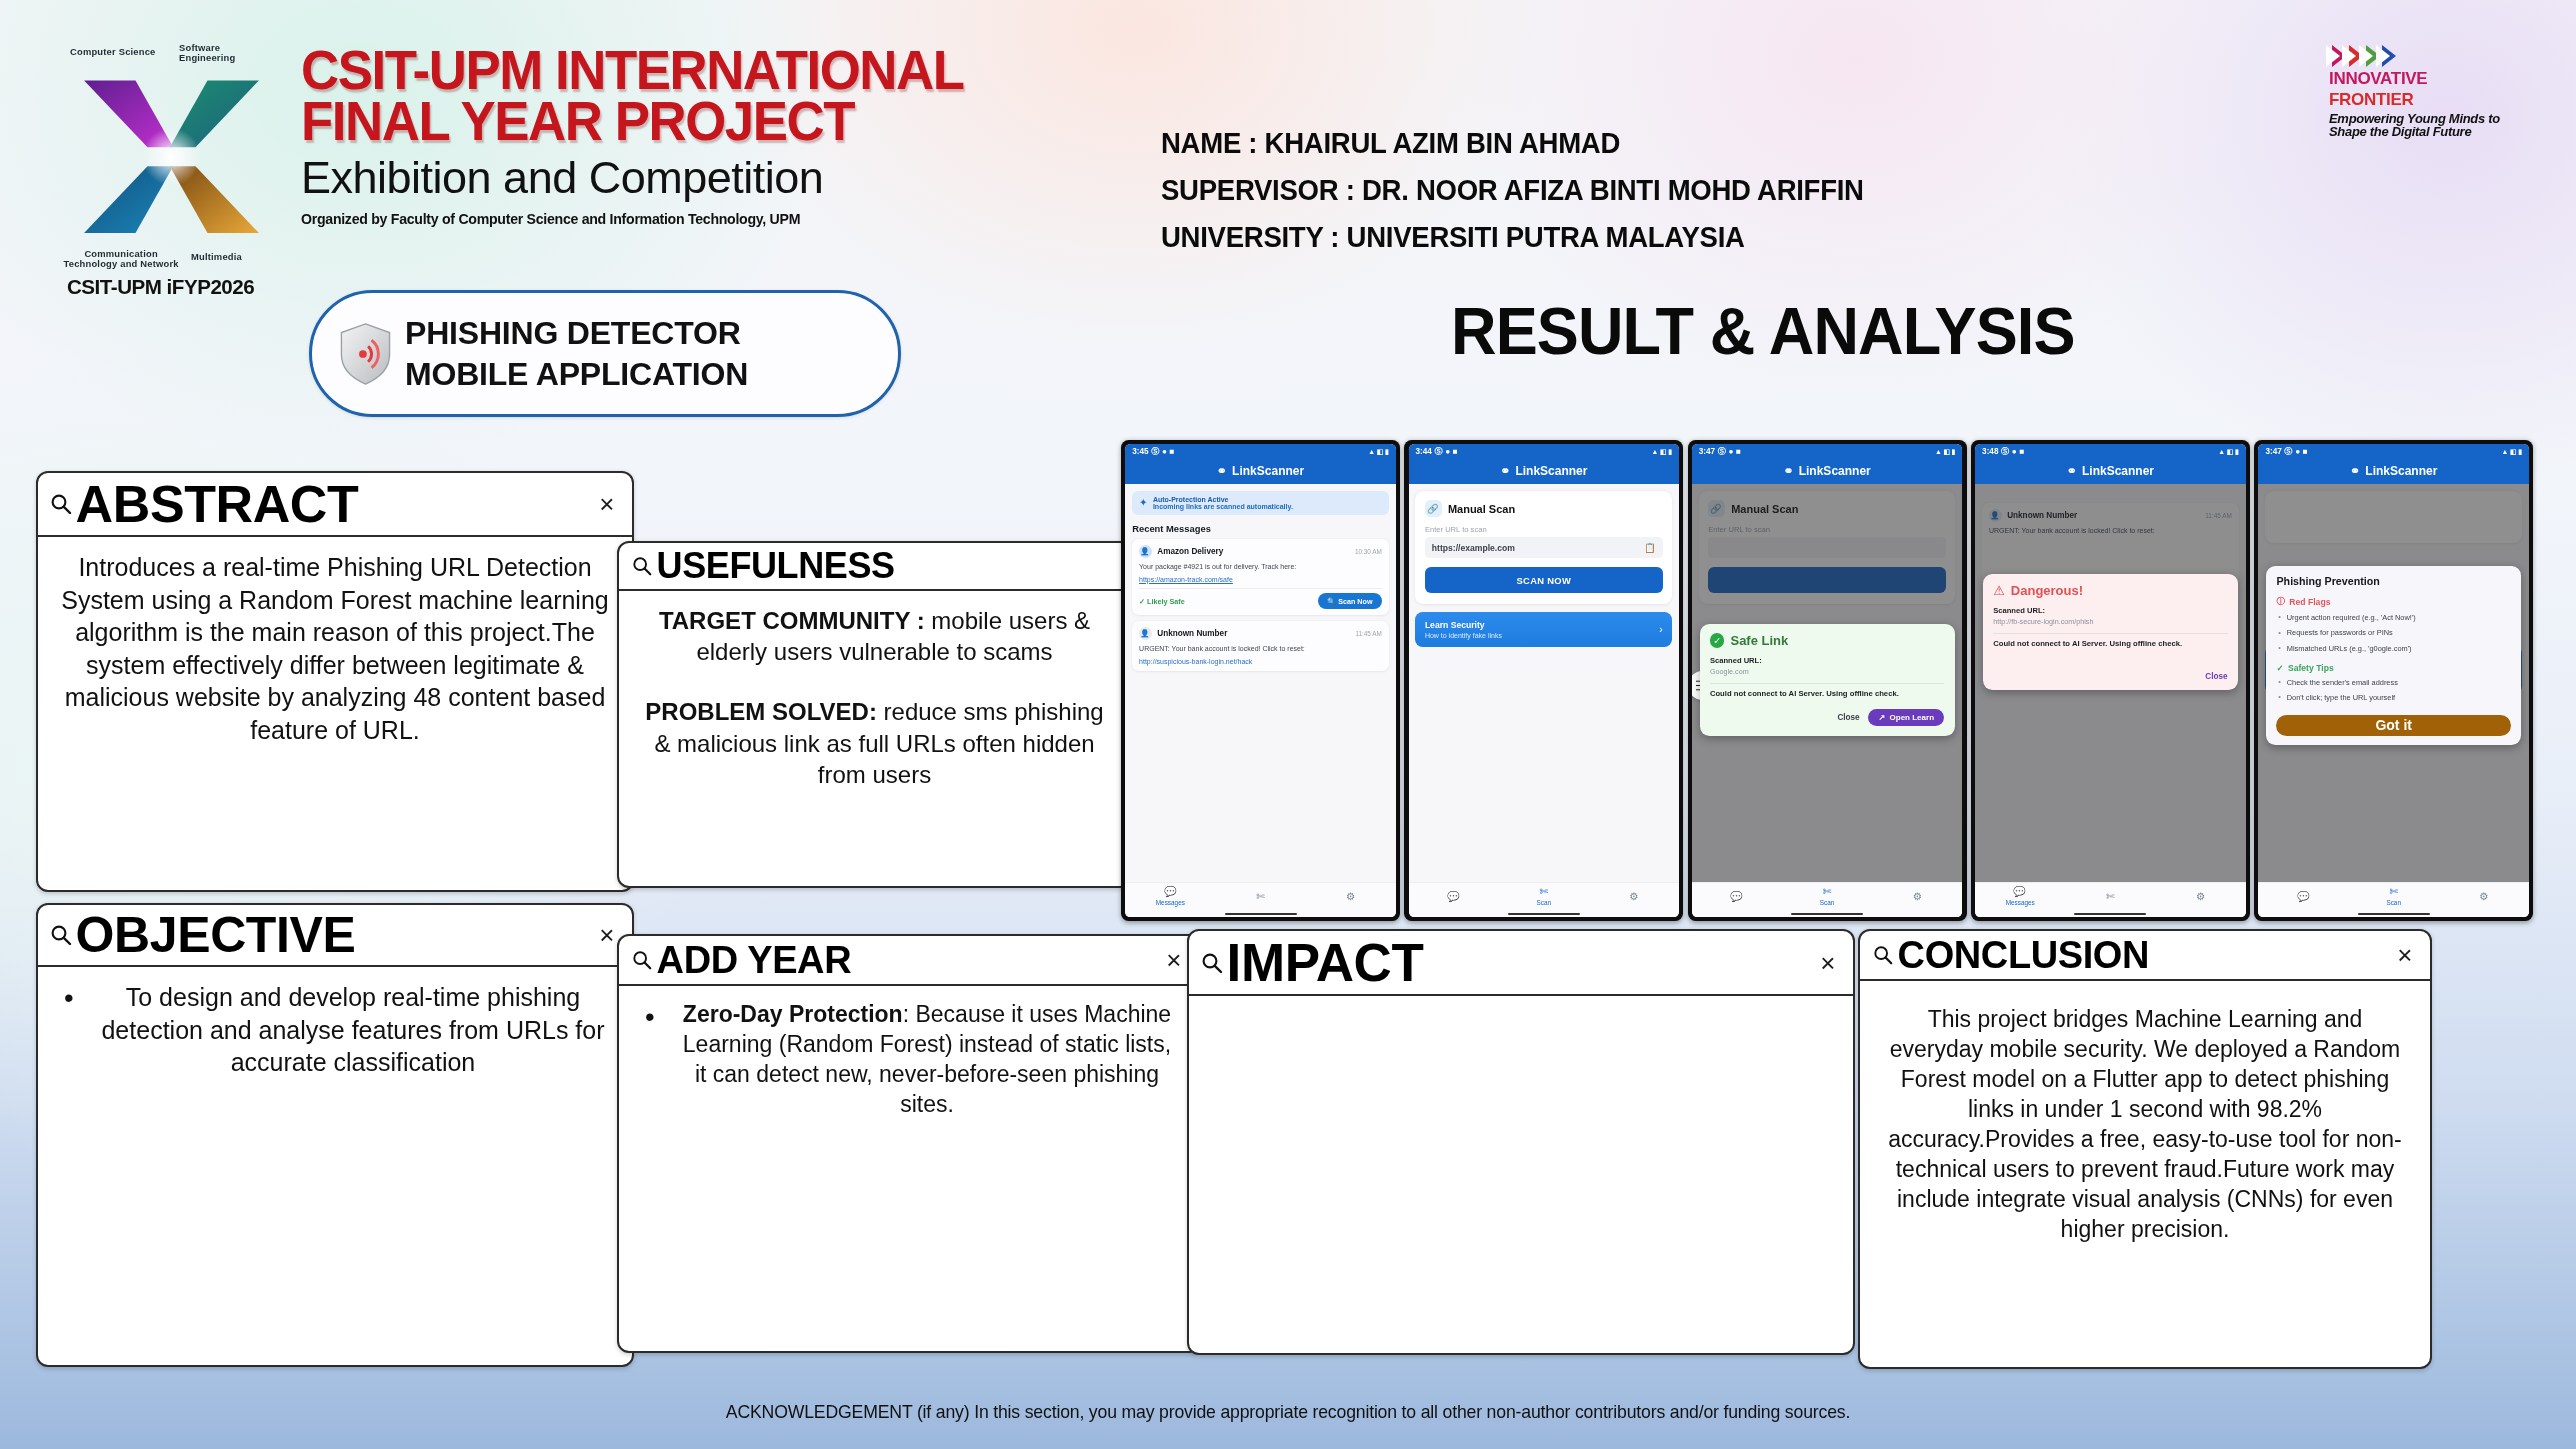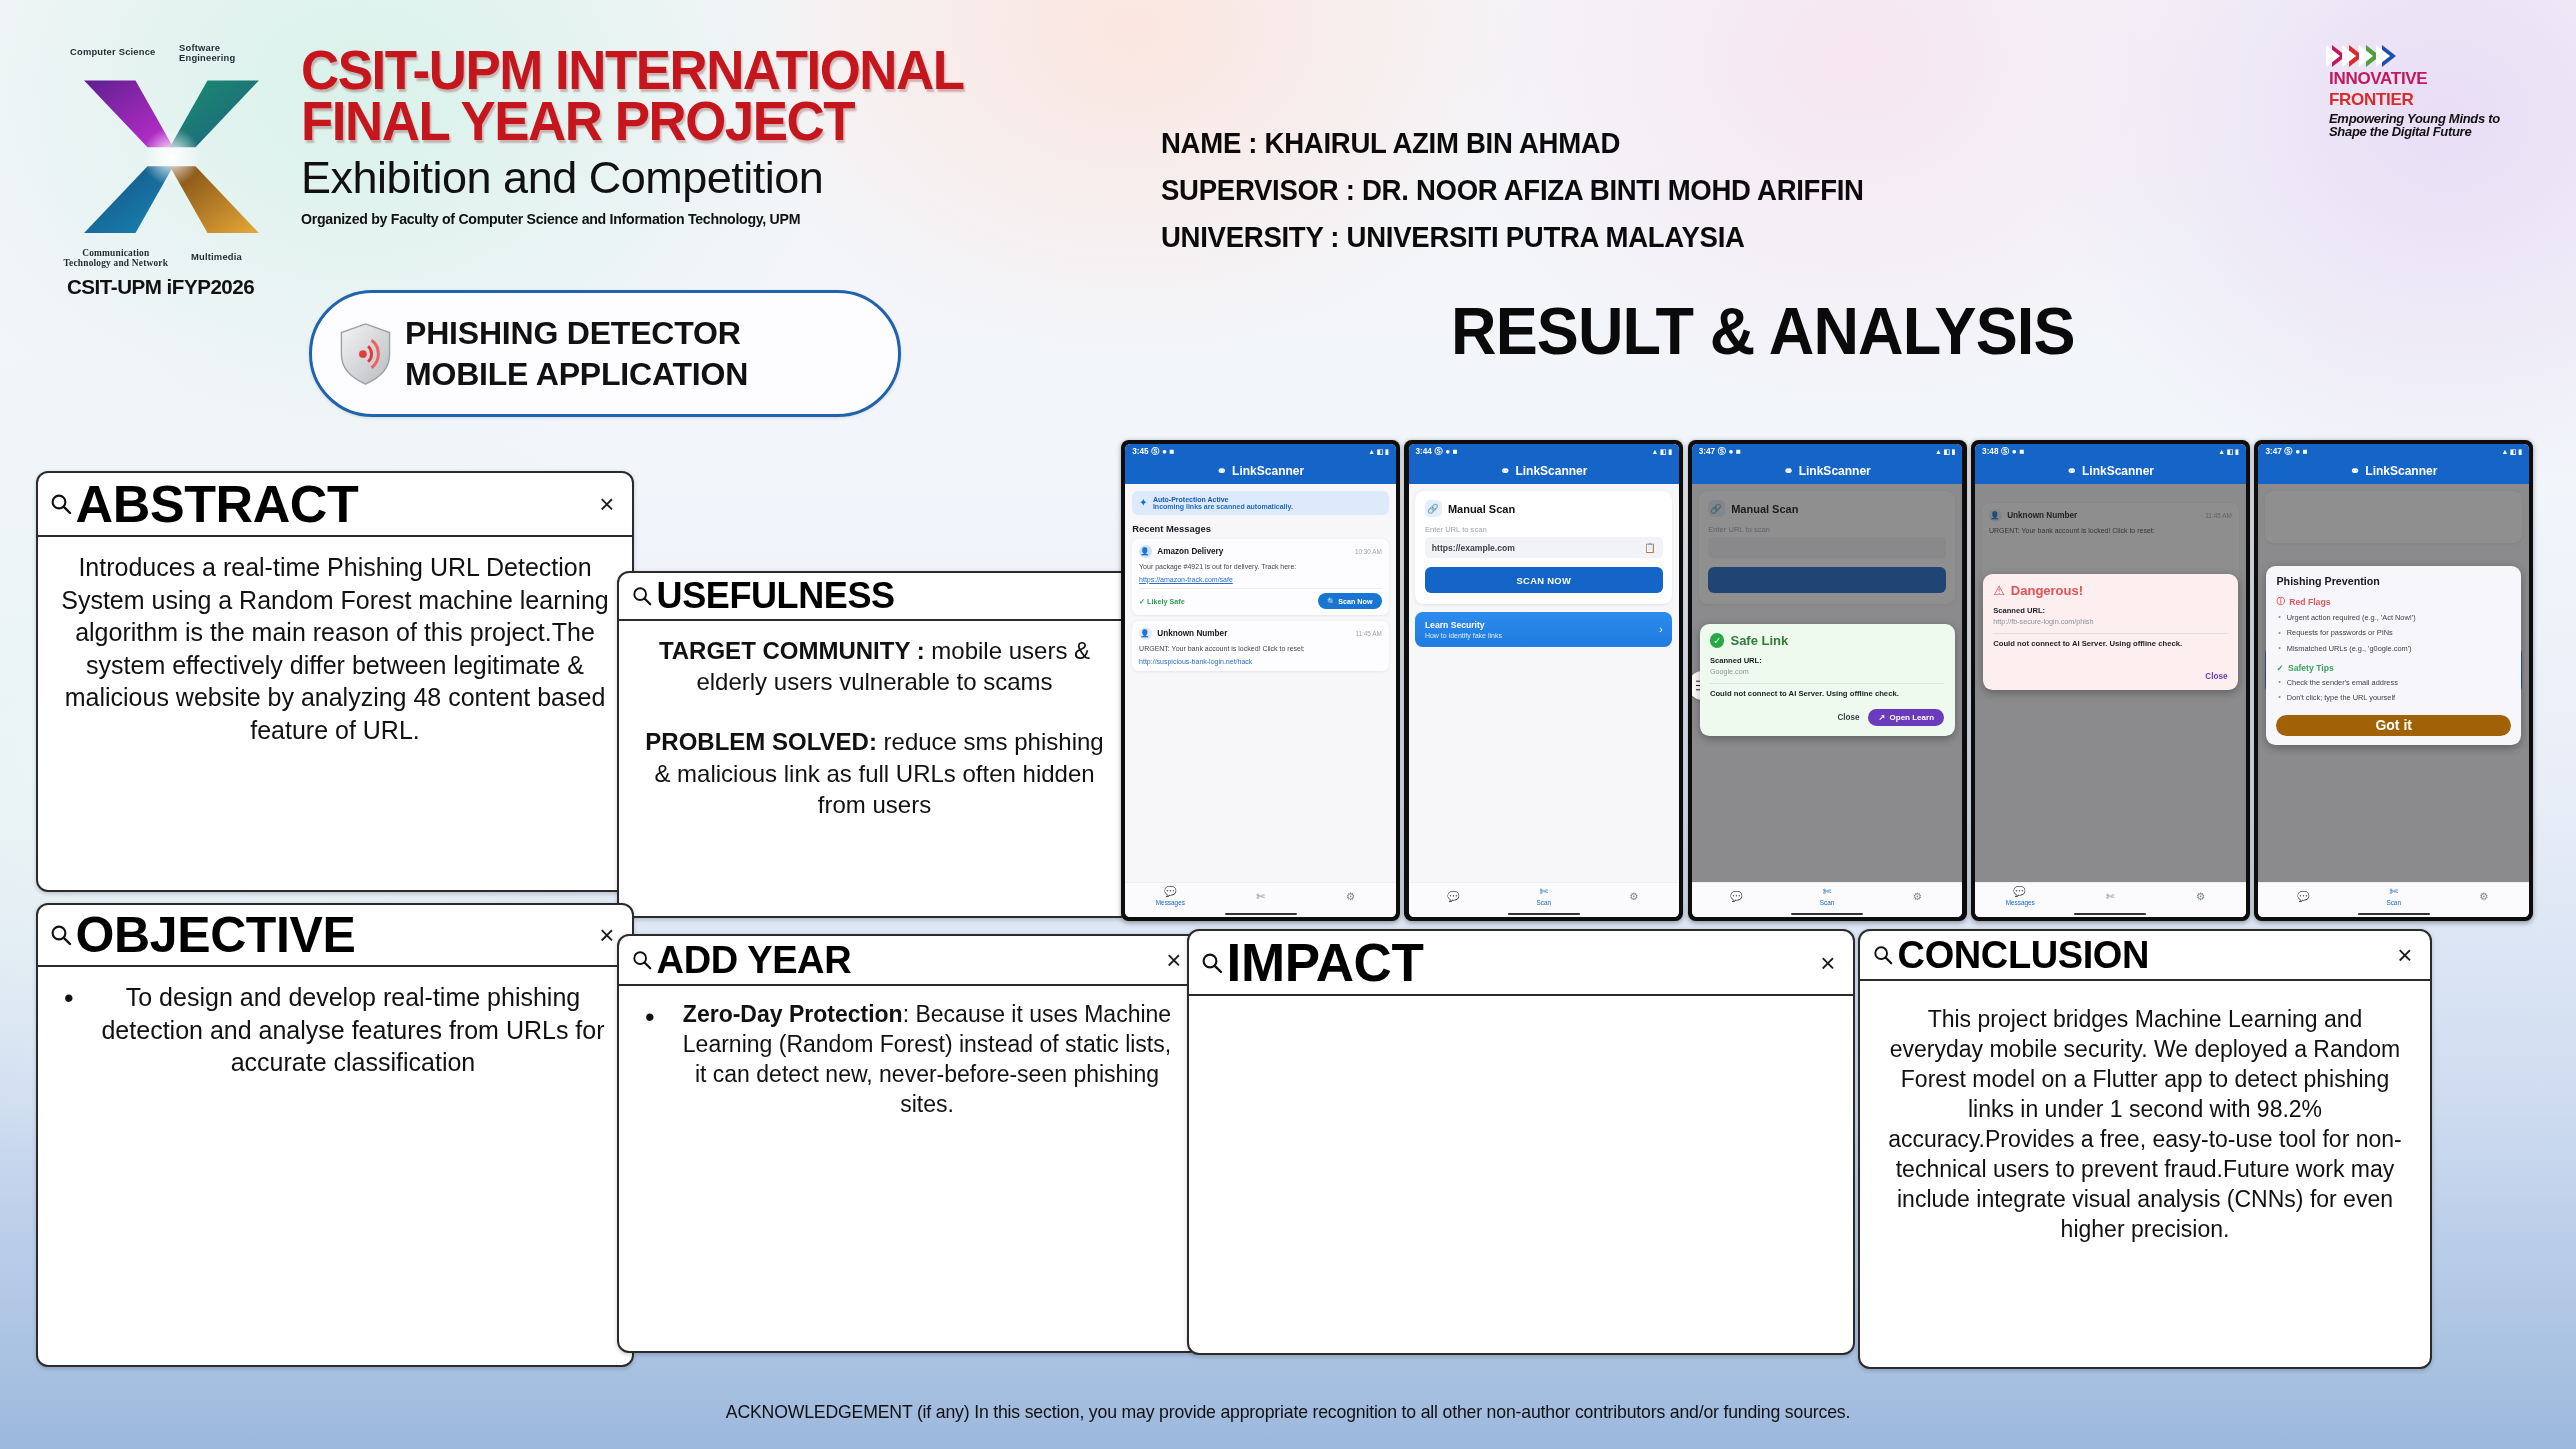--- a/index.html
+++ b/index.html
@@ -15,21 +15,21 @@
       radial-gradient(ellipse 945px 687px at 6% 52%, #eaf6f4 0%, rgba(234,246,244,0) 60%),
       linear-gradient(180deg, #f4f5f8 0%, #f2f5fa 34%, #e8eef8 55%, #cfdcf0 76%, #a9c2e2 94%, #9cb8dd 100%);
   }
 
   
   .hdr-logo { position:absolute; left:48px; top:24px; width:283px; height:249px; }
   .xmark { position:absolute; left:29px; top:41px; width:189px; height:180px; }
   .x-cap { position:absolute; font-size:9.4px; font-weight:700; color:#1f2a33; line-height:1.05; letter-spacing:0.2px; }
   .x-cap.cs { left:22px; top:23px; }
   .x-cap.se { left:131px; top:19px; }
-  .x-cap.ct { left:15.5px; top:225px; text-align:center;font-family:Liberation Serif, serif;}
+  .x-cap.ct { left:15.5px; top:225px; text-align:center;}
   .x-cap.mm { left:143px; top:228px; }
   .ifyp { position:absolute; left:19px; top:251px; font-size:20.6px; font-weight:900; letter-spacing:-0.5px; color:#111; }
 
   .hdr-title { position:absolute; left:301px; top:45px; width:824px; }
   .ht1, .ht2 {
     font-family:"Liberation Sans", sans-serif;
     font-weight:900; font-size:55px; line-height:0.93; color:#c4161c;
     letter-spacing:-1.5px; transform: scaleX(0.96); transform-origin:left center;
     text-shadow: 1.7px 2.6px 1.7px rgba(120,20,20,.28);
   }
@@ -69,21 +69,21 @@
   .card-bd p { font-size:25px; line-height:1.3; color:#111; text-align:center; }
   .bullets { list-style:none; }
   .bullets li { position:relative; padding-left:36px; font-size:25px; line-height:1.3; color:#111; text-align:center; margin-bottom:3.4px; }
   .bullets li::before { content:'\2022'; position:absolute; left:6.9px; top:-0.9px; font-size:27.5px; }
   .gap { height:29px; }
 
   #card-abstract   { left:36px;   top:471px;  width:598px; height:421px; }
   #card-abstract .card-title { font-size:52px; }
   #card-objective  { left:36px;   top:903px; width:598px; height:464px; }
   #card-objective .card-title { font-size:50px; }
-  #card-usefulness { left:617px;  top:541px;  width:515px; height:347px;margin-top:30px; }
+  #card-usefulness { left:617px;  top:541px;  width:515px; height:347px; }
   #card-usefulness .card-title { font-size:36px; }
   #card-usefulness .card-bd p { font-size:24px; }
   #card-addvalue   { left:617px;  top:934px; width:584px; height:419px; }
   #card-addvalue .card-title { font-size:38px; }
   #card-addvalue .bullets li { font-size:23px; text-align:center; }
   #card-impact     { left:1187px; top:929px; width:668px; height:426px; }
   #card-impact .card-title { font-size:53px; }
   #card-impact .bullets li { font-size:27px; }
   #card-conclusion { left:1858px; top:929px; width:574px; height:440px; }
   #card-conclusion .card-title { font-size:38px; }

